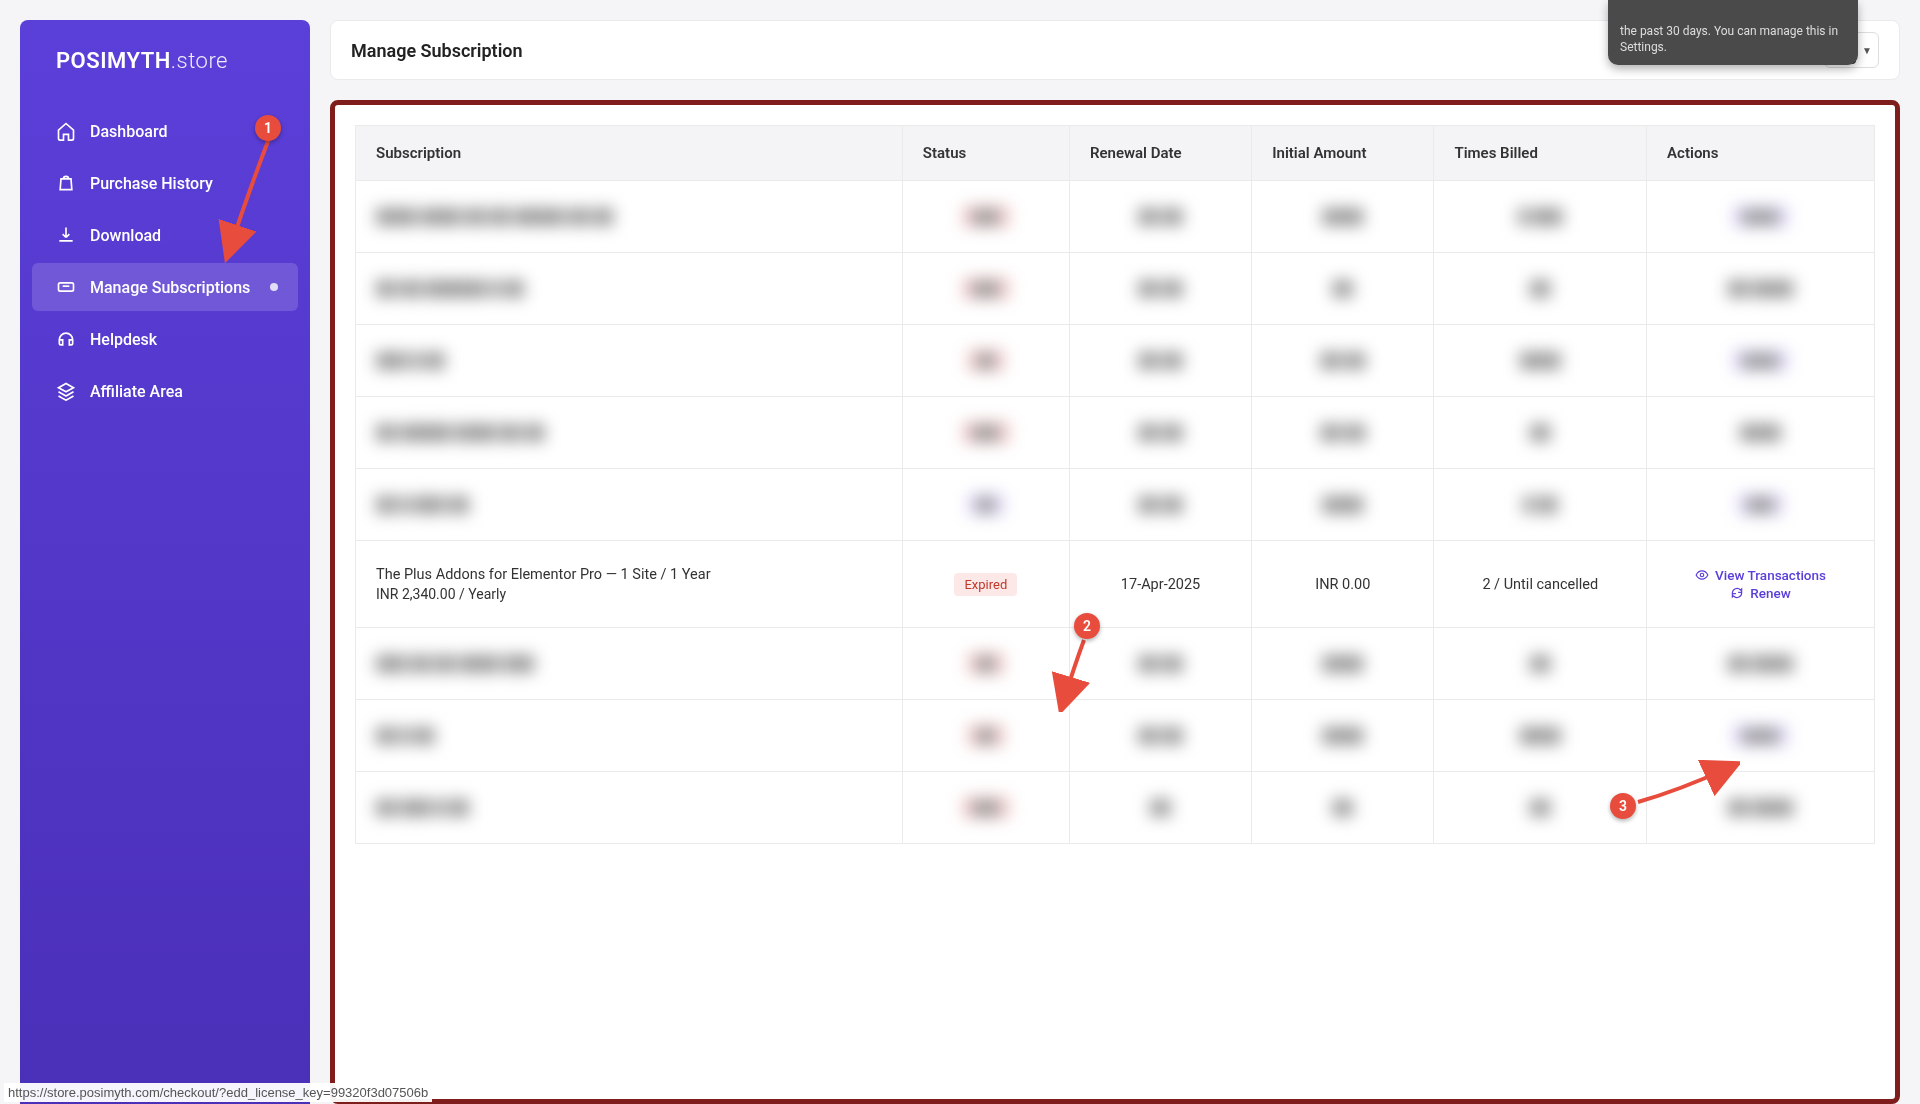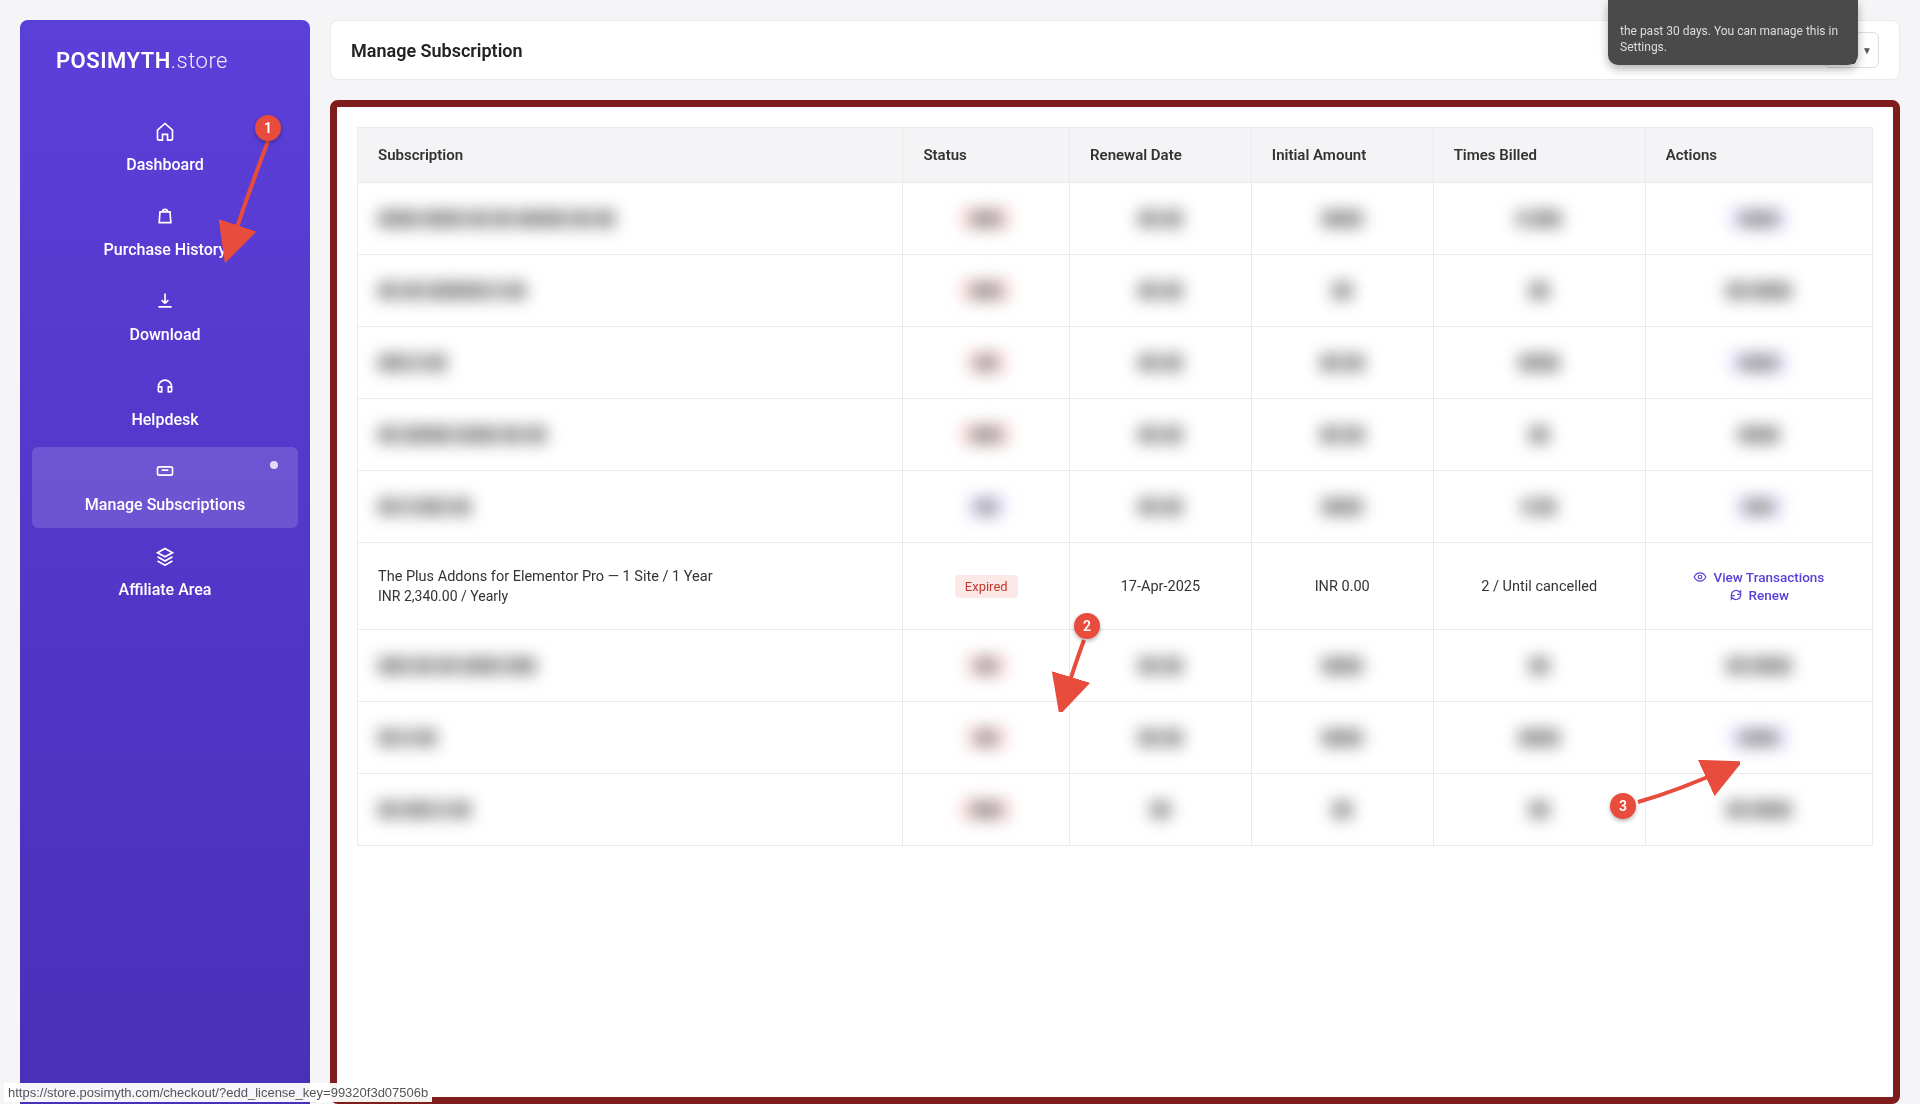--- a/index.html
+++ b/index.html
@@ -38,21 +38,20 @@
     align-items: center;
     gap: 14px;
     padding: 14px 24px;
     margin: 4px 12px;
     color: #fff;
     font-size: 16px;
     font-weight: 500;
     border-radius: 6px;
     cursor: pointer;
     position: relative;
-    flex-direction: column;
   }
   .nav-item.active {
     background: rgba(255,255,255,0.15);
   }
   .nav-item .dot {
     position: absolute;
     right: 20px;
     width: 8px;
     height: 8px;
     border-radius: 50%;
@@ -104,21 +103,21 @@
     color: #555;
   }
   .panel {
     position: absolute;
     left: 330px;
     top: 100px;
     right: 20px;
     bottom: 0;
     background: #fff;
     border-radius: 8px;
-    border: 7px solid #7f1d1d;
+    border: 5px solid #7f1d1d;
     padding: 20px;
     overflow: hidden;
   }
   table {
     width: 100%;
     border-collapse: collapse;
   }
   thead th {
     background: #f4f4f6;
     text-align: left;
@@ -262,38 +261,38 @@
 
   <div class="nav-item">
     <span class="nav-icon">
       <svg viewBox="0 0 24 24" fill="none" stroke="#fff" stroke-width="2">
           <path d="M12 3v12m0 0l-4-4m4 4l4-4M4 19h16"></path>
         </svg>
     </span>
     <span>Download</span>
   </div>
 
-  <div class="nav-item">
-    <span class="nav-icon">
-      <svg viewBox="0 0 24 24" fill="none" stroke="#fff" stroke-width="2">
-          <path d="M4 13a8 8 0 0 1 16 0v4a2 2 0 0 1-2 2h-2v-6h4M4 13v4a2 2 0 0 0 2 2h2v-6H4"></path>
-        </svg>
-    </span>
-    <span>Helpdesk</span>
-  </div>
-
   <div class="nav-item active">
     <span class="nav-icon">
       <svg viewBox="0 0 24 24" fill="none" stroke="#fff" stroke-width="2">
           <rect x="3" y="7" width="18" height="10" rx="2"></rect>
           <path d="M8 11h8"></path>
         </svg>
     </span>
     <span>Manage Subscriptions</span>
     <span class="dot"></span>
+  </div>
+
+  <div class="nav-item">
+    <span class="nav-icon">
+      <svg viewBox="0 0 24 24" fill="none" stroke="#fff" stroke-width="2">
+          <path d="M4 13a8 8 0 0 1 16 0v4a2 2 0 0 1-2 2h-2v-6h4M4 13v4a2 2 0 0 0 2 2h2v-6H4"></path>
+        </svg>
+    </span>
+    <span>Helpdesk</span>
   </div>
 
   <div class="nav-item">
     <span class="nav-icon">
       <svg viewBox="0 0 24 24" fill="none" stroke="#fff" stroke-width="2">
           <path d="M12 3l9 5-9 5-9-5zM3 13l9 5 9-5M3 18l9 5 9-5"></path>
         </svg>
     </span>
     <span>Affiliate Area</span>
   </div>

